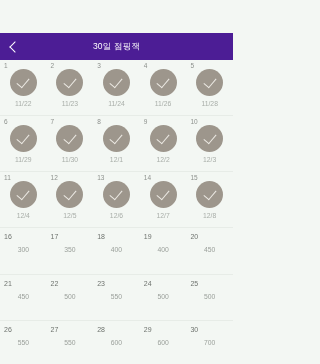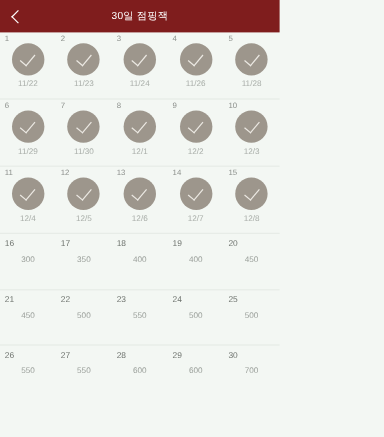--- a/index.html
+++ b/index.html
@@ -8,23 +8,24 @@
     background:#f3f7f3;
     font-family:"Liberation Sans","DejaVu Sans",sans-serif;
     overflow:hidden;
     -webkit-font-smoothing:antialiased;
   }
   #app{width:233px;height:364px;position:relative;display:flex;flex-direction:column;}
 
   
   .header{
     height:27px;min-height:27px;
-    background:#7f1d1d;
+    background:#4c1d95;
     display:flex;align-items:center;
     position:relative;
+    margin-top:33px;
   }
   .back-btn{
     width:26px;height:27px;
     display:flex;align-items:center;justify-content:center;
     cursor:pointer;
   }
   .chev{
     width:7px;height:7px;
     border-left:1.4px solid #ffffff;
     border-bottom:1.4px solid #ffffff;

